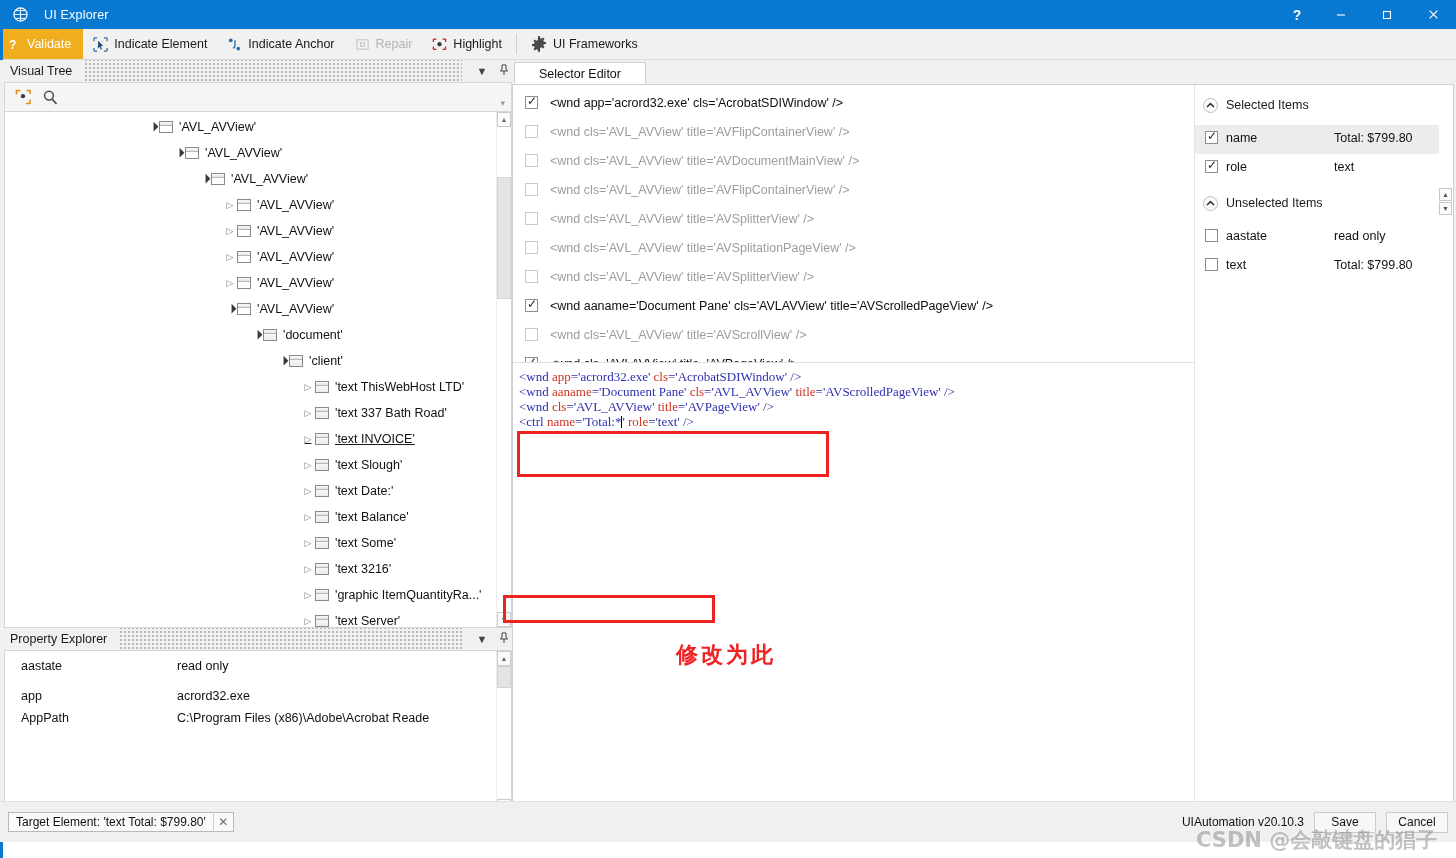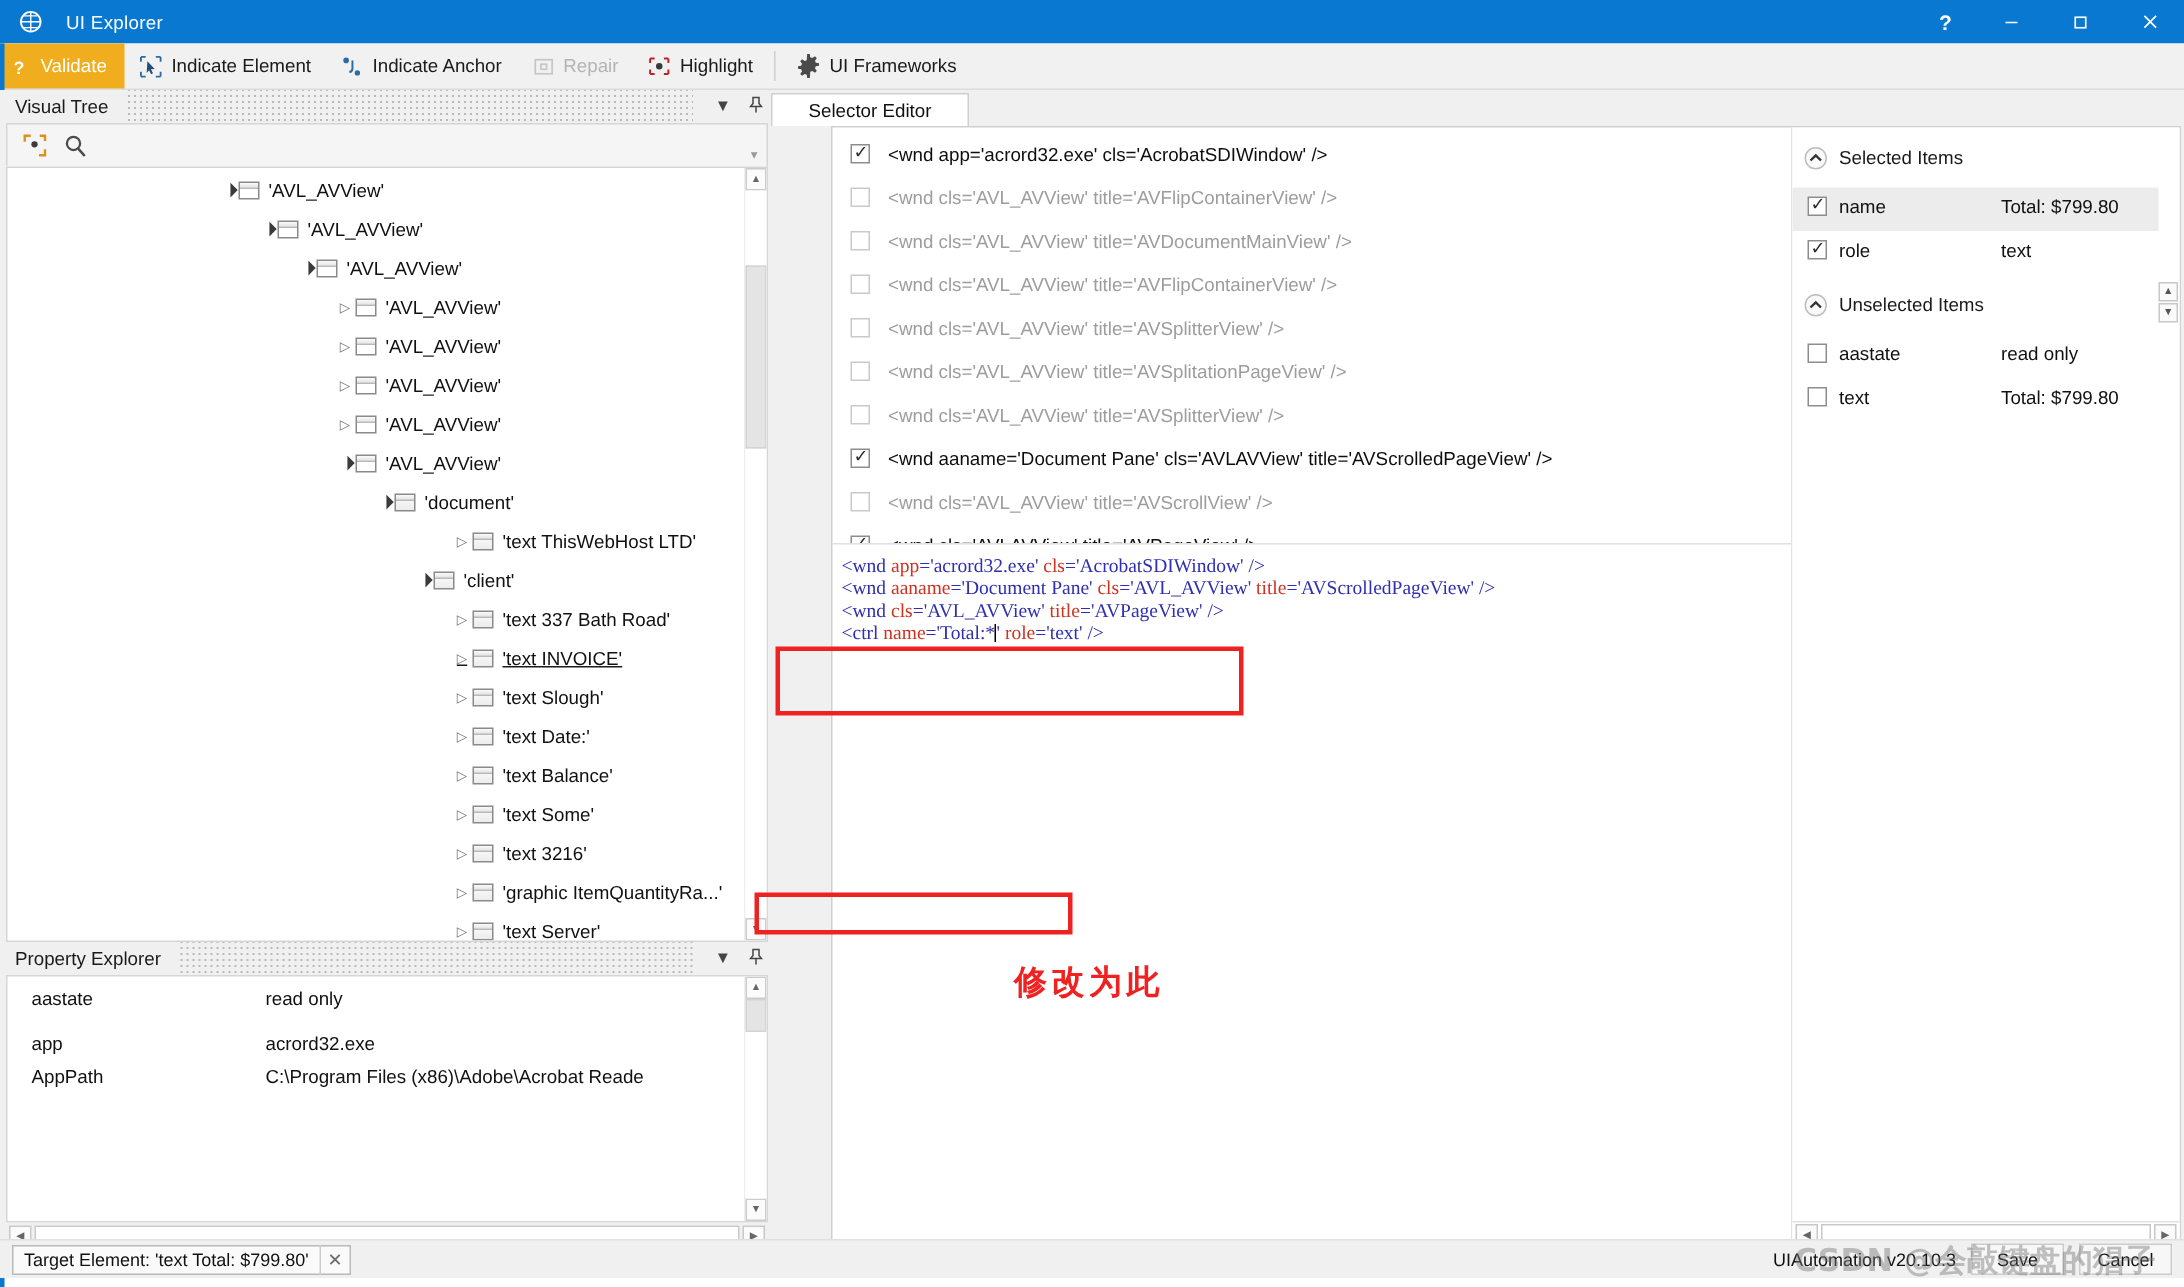--- a/index.html
+++ b/index.html
@@ -75,21 +75,21 @@
   .pe-grid{ flex:1; overflow:hidden; position:relative;}
   .pe-row{ display:flex; height:30px; align-items:center; font-size:12.5px; }
   .pe-k{ width:172px; padding-left:16px; color:#111;}
   .pe-v{ flex:1; color:#111; white-space:nowrap; overflow:hidden;}
   .pe-row.clipped{ height:16px; align-items:flex-start; overflow:hidden;}
 
   
   .tabstrip{ height:24px; display:flex; align-items:flex-end; padding-left:2px;}
   .tab{ height:22px; padding:0 24px; background:#fff; border:1px solid #d0d0d0; border-bottom:none;
         display:flex; align-items:center; font-size:12.5px; color:#111;}
-  .se-wrap{ flex:1; display:flex; background:#fff; border:1px solid #d0d0d0; min-height:0;margin-left:42px;}
+  .se-wrap{ flex:1; display:flex; background:#fff; border:1px solid #d0d0d0; min-height:0;}
   .se-main{ flex:1; display:flex; flex-direction:column; min-width:0; border-right:1px solid #e3e3e3;}
   .se-list{ height:442px; overflow:hidden; position:relative; padding-top:3px;}
   .se-row{ display:flex; align-items:center; height:29px; padding-left:12px; gap:12px; font-size:12.5px; white-space:nowrap;}
   .se-row .sel-txt{ color:#0e0e0e;}
   .se-row.off .sel-txt{ color:#9d9d9d;}
   .cbx{ width:13px;height:13px;border:1px solid #8d8d8d;background:#fff;flex:none;position:relative;}
   .cbx.on::after{ content:"\2713"; position:absolute; left:1px; top:-3px; font-size:12px; color:#2b2b2b;}
   .cbx.light{ border-color:#c9c9c9; }
 
   .se-code{ border-top:1px solid #e0e0e0; height:100%; position:relative; padding:6px 0 0 6px;
@@ -118,21 +118,21 @@
   .vsb{ width:15px; background:#fff; border-left:1px solid #ededed; display:flex; flex-direction:column; flex:none;}
   .vsb-btn{ height:15px; border:1px solid #cbcbcb; background:#fbfbfb; display:flex; align-items:center; justify-content:center; font-size:7px; color:#666;}
   .vsb-track{ flex:1; position:relative; background:#fff;}
   .vsb-thumb{ position:absolute; left:0; right:0; background:#e4e4e4; border:1px solid #d3d3d3;}
   .mini-vsb{ width:14px; display:flex; flex-direction:column; justify-content:flex-start; gap:1px; padding-top:2px; flex:none;}
   .mini-btn{ width:13px;height:13px;border:1px solid #c8c8c8;background:#fbfbfb; display:flex; align-items:center; justify-content:center; font-size:7px; color:#555;}
 
   .hbar{ height:17px; display:flex; align-items:center; gap:2px; padding:1px 2px; background:#f0f0f0;}
 
   
-  .statusbar{ position:absolute; left:0; right:0; bottom:6px; height:26px; background:#f0f0f0;
+  .statusbar{ position:absolute; left:0; right:0; bottom:16px; height:41px; background:#f0f0f0;
               border-top:1px solid #e0e0e0; display:flex; align-items:center; padding:0 8px; gap:10px;}
   .target-chip{ display:flex; align-items:center; border:1px solid #b9b9b9; background:#fafafa; height:20px;}
   .target-chip .t-txt{ padding:0 7px; font-size:12px; color:#111; white-space:nowrap;}
   .target-chip .t-x{ width:20px; height:20px; border-left:1px solid #cdcdcd; display:flex; align-items:center; justify-content:center; color:#6b6b6b; font-size:12px;}
   .sb-spacer{ flex:1;}
   .sb-version{ font-size:12px; color:#111; }
   .sb-btn{ min-width:62px; height:21px; border:1px solid #cccccc; background:#f7f7f7; font-size:12px;
            display:flex; align-items:center; justify-content:center; color:#111;}
 
   
@@ -308,29 +308,29 @@
             <div class="tree-row" style="padding-left: 218px;">
               <span class="tw open"></span>
               <span class="ticon"></span>
               <span class="tr-label">'AVL_AVView'</span>
             </div>
             <div class="tree-row" style="padding-left: 244px;">
               <span class="tw open"></span>
               <span class="ticon ctrl"></span>
               <span class="tr-label">'document'</span>
             </div>
-            <div class="tree-row" style="padding-left: 296px;">
-              <span class="tw closed"></span>
-              <span class="ticon ctrl"></span>
-              <span class="tr-label">'text  ThisWebHost LTD'</span>
-            </div>
             <div class="tree-row" style="padding-left: 270px;">
               <span class="tw open"></span>
               <span class="ticon ctrl"></span>
               <span class="tr-label">'client'</span>
+            </div>
+            <div class="tree-row" style="padding-left: 296px;">
+              <span class="tw closed"></span>
+              <span class="ticon ctrl"></span>
+              <span class="tr-label">'text  ThisWebHost LTD'</span>
             </div>
             <div class="tree-row" style="padding-left: 296px;">
               <span class="tw closed"></span>
               <span class="ticon ctrl"></span>
               <span class="tr-label">'text  337 Bath Road'</span>
             </div>
             <div class="tree-row" style="padding-left: 296px; text-decoration: underline;">
               <span class="tw closed"></span>
               <span class="ticon ctrl"></span>
               <span class="tr-label">'text  INVOICE'</span>

